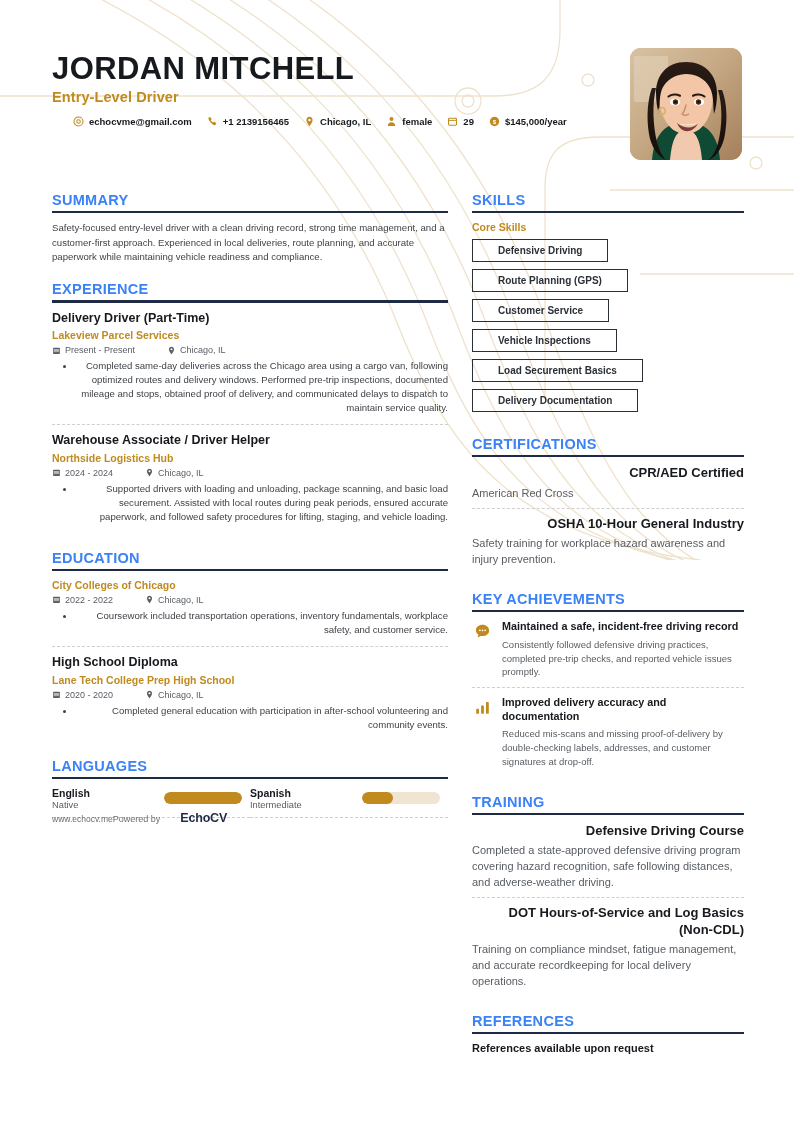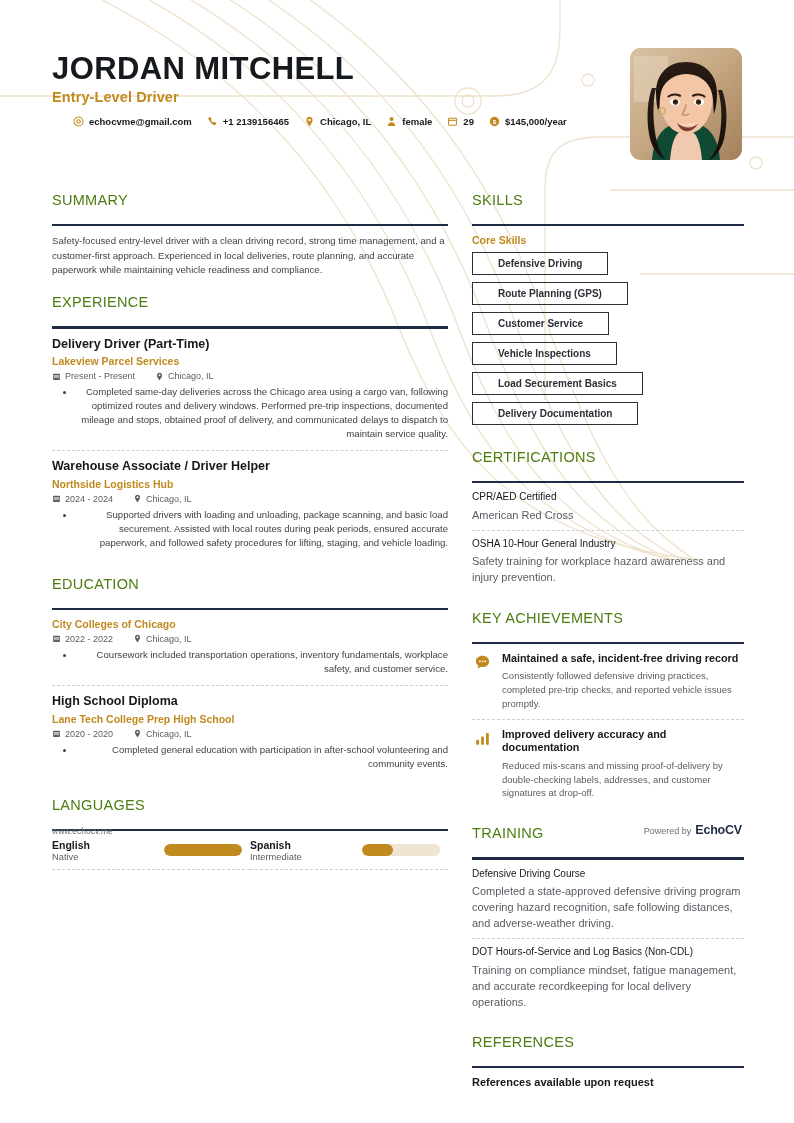--- a/index.html
+++ b/index.html
@@ -118,24 +118,24 @@
     align-items: flex-start;
   }
   .col-left  { width: 396px; flex: 0 0 396px; }
   .col-right { width: 272px; flex: 0 0 272px; }
 
   
   .section { margin-bottom: 17px; }
 
   .sec-title {
     font-size: 14.5px;
-    font-weight: 400;
-    color: #4d7c0f;
+    font-weight: 700;
+    color: #3b82f6;
     letter-spacing: 0.3px;
-    padding-bottom: 16px;
+    padding-bottom: 3px;
   }
   .sec-rule {
     height: 2.2px;
     background: #1f2b45;
     width: 100%;
     margin-bottom: 8px;
   }
 
   
   .body-text {
@@ -159,21 +159,21 @@
   }
   .entry-org {
     font-size: 10.5px;
     font-weight: 700;
     color: #c08a1e;
     margin-top: 3px;
   }
   .entry-meta {
     display: flex;
     align-items: center;
-    gap: 20px;
+    gap: 32px;
     margin-top: 4px;
   }
   .meta-item {
     display: flex;
     align-items: center;
     font-size: 9px;
     color: #585d63;
     white-space: nowrap;
   }
   .meta-item .mi {
@@ -270,24 +270,25 @@
   }
   .skill-list { display: flex; flex-direction: column; align-items: flex-start; }
 
   
   .r-entry { padding-bottom: 7px; }
   .r-entry + .r-entry {
     border-top: 1px dashed #cfcfcf;
     padding-top: 7px;
   }
   .r-title {
-    font-size: 10px;
-    font-weight: 400;
+    font-size: 13px;
+    font-weight: 700;
     color: #16191d;
     line-height: 1.25;
+    text-align: right;
   }
   .r-sub {
     font-size: 11px;
     color: #585d63;
     line-height: 1.46;
     margin-top: 3px;
   }
 
   
   .ach {
@@ -328,36 +329,35 @@
     font-size: 11px;
     font-weight: 700;
     color: #16191d;
   }
 
   
   .footer {
     position: absolute;
     left: 52px;
     right: 52px;
-    bottom: 10px;
-    display: flex;
-    justify-content: space-between;
+    bottom: 22px;
+    display: flex;
     align-items: baseline;
     z-index: 3;
   }
   .footer-left {
     font-size: 8.5px;
     color: #6a6f75;
   }
   .footer-right {
     font-size: 9px;
     color: #6a6f75;
     display: flex;
     align-items: baseline;
-    gap: 4px;
+    gap: 20px;
   }
   .brand {
     font-size: 12.5px;
     font-weight: 700;
     color: #1f2b45;
     letter-spacing: -0.2px;
   }
 </style>
 </head>
 <body>

